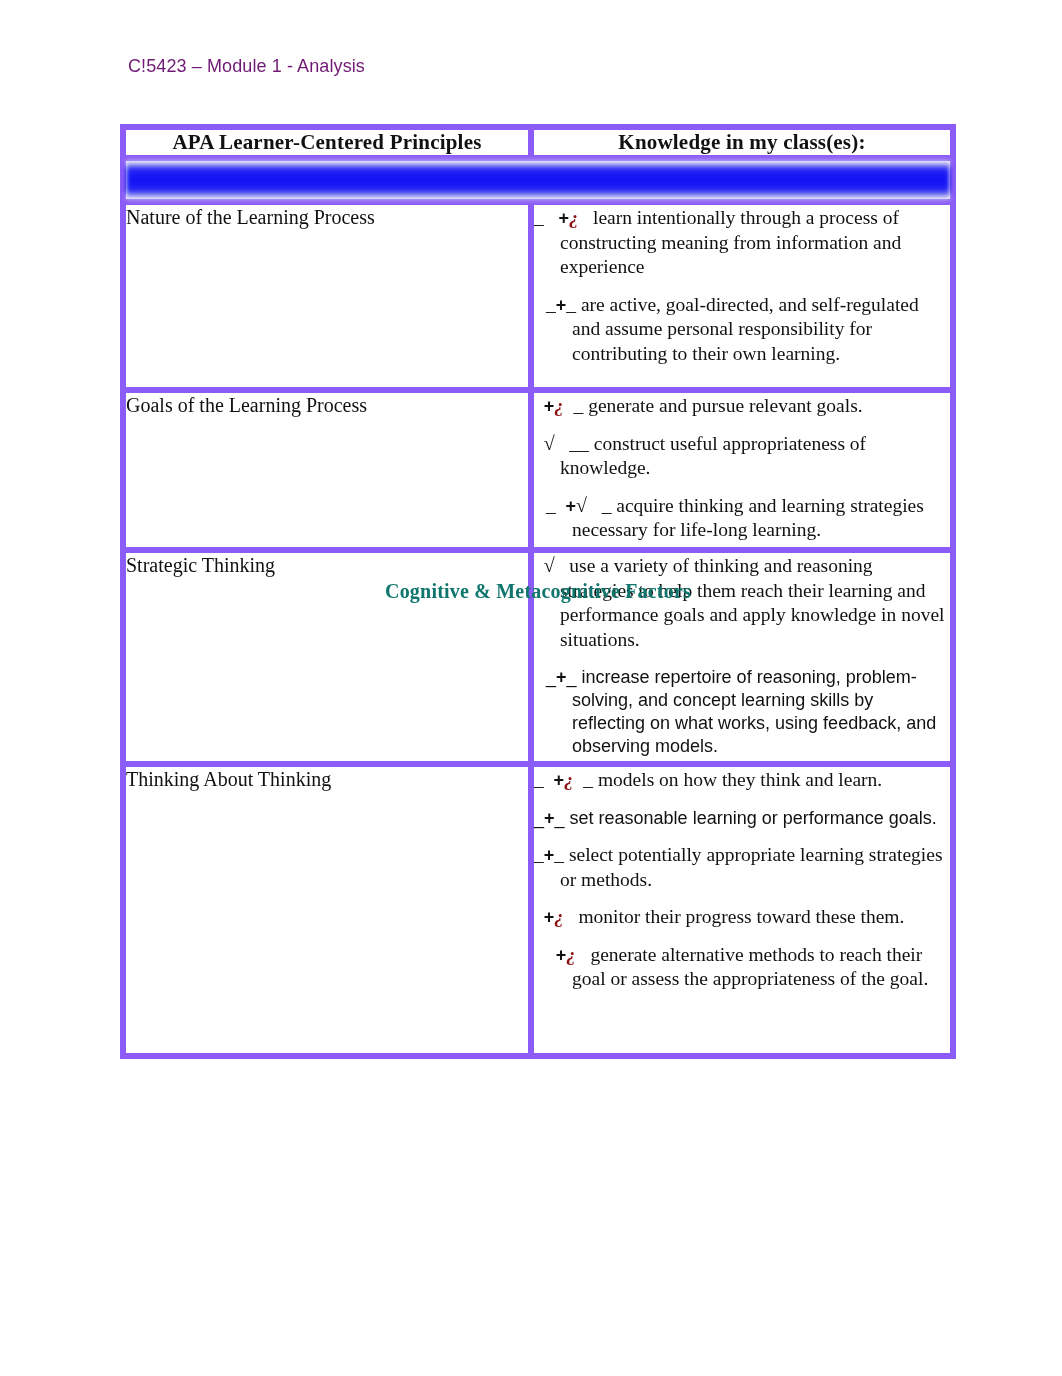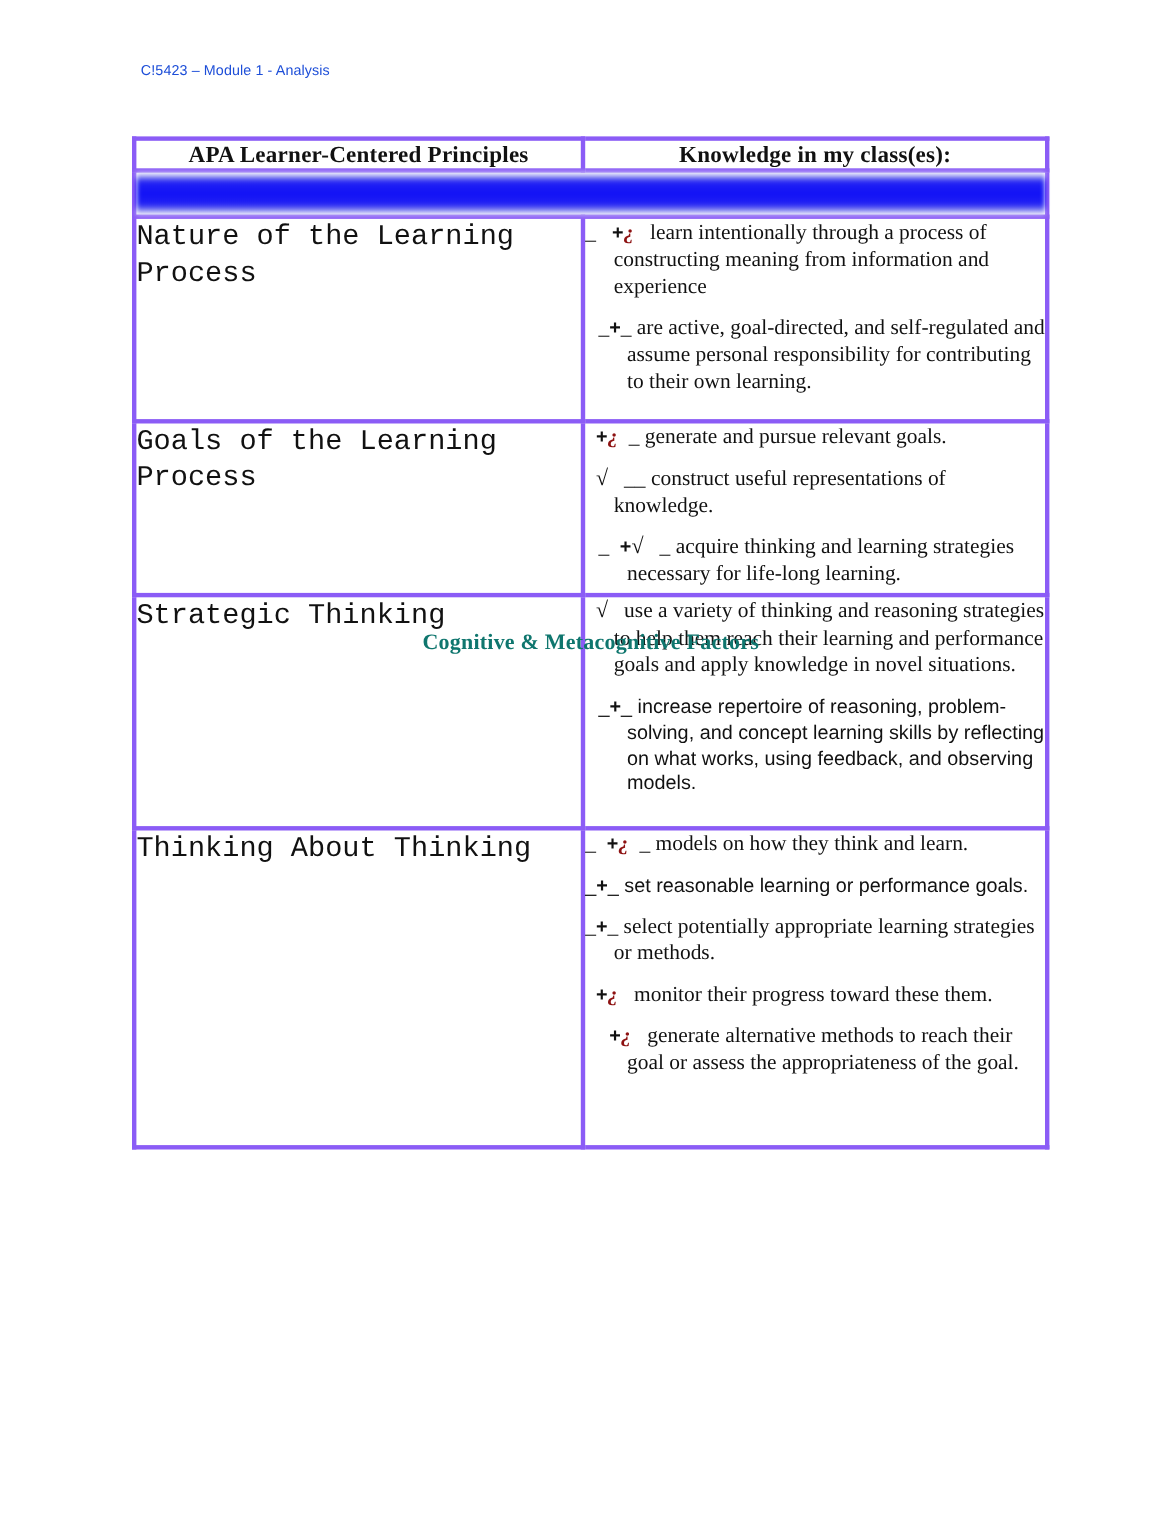--- a/index.html
+++ b/index.html
@@ -21,43 +21,43 @@
     inset: 0;
     background: #ffffff;
   }
 
   
   .doc-header {
     position: absolute;
     left: 128px;
     top: 56px;
     font-family: "Liberation Sans", sans-serif;
-    font-size: 13px;
+    font-size: 18px;
     letter-spacing: 0.1px;
-    color: #1d4ed8;
+    color: #701a75;
     white-space: nowrap;
   }
 
   
   .apa-table {
     position: absolute;
     left: 120px;
     top: 124px;
     width: 830px;
     border-collapse: collapse;
     table-layout: fixed;
     background: #ffffff;
     filter: blur(0.45px);
   }
   .apa-table col.c1 { width: 408px; }
   .apa-table col.c2 { width: 422px; }
 
   .apa-table td,
   .apa-table th {
-    border: 4px solid #8b5cf6;
+    border: 6px solid #8b5cf6;
     vertical-align: top;
     padding: 0;
     background: #ffffff;
   }
 
   
   .hdr-cell {
     text-align: center;
     font-weight: bold;
     font-size: 21px;
@@ -92,24 +92,23 @@
     justify-content: center;
     font-weight: bold;
     font-size: 20px;
     color: #0f766e;
     letter-spacing: 0.2px;
     filter: none;
   }
 
   
   .principle {
-    font-size: 26px;
+    font-size: 20px;
     line-height: 1.28;
     padding: 14px 10px 10px 14px;
-    font-family: Liberation Mono, monospace;
   }
 
   
   .students {
     font-size: 19.5px;
     line-height: 1.26;
     padding: 10px 6px 10px 14px;
   }
 
   .item {
@@ -182,21 +181,21 @@
         <td class="students">
           <span class="item"><span class="mark">_   </span><span class="mark mark-plus">+</span><span class="mark mark-q">¿</span><span class="mark mark-check"></span><span class="mark">   </span><span>learn intentionally through a process of constructing meaning from information and experience</span></span>
           <span class="item"><span class="mark">_</span><span class="mark mark-plus">+</span><span class="mark mark-q"></span><span class="mark mark-check"></span><span class="mark">_ </span><span>are active, goal-directed, and self-regulated and assume personal responsibility for contributing to their own learning.</span></span>
         </td>
       </tr>
 
       <tr>
         <td class="principle tall-b">Goals of the Learning Process</td>
         <td class="students">
           <span class="item"><span class="mark">  </span><span class="mark mark-plus">+</span><span class="mark mark-q">¿</span><span class="mark mark-check"></span><span class="mark">  _ </span><span>generate and pursue relevant goals.</span></span>
-          <span class="item"><span class="mark">  </span><span class="mark mark-plus"></span><span class="mark mark-q"></span><span class="mark mark-check">√</span><span class="mark">   __ </span><span>construct useful representations of knowledge.</span></span>
+          <span class="item"><span class="mark">  </span><span class="mark mark-plus"></span><span class="mark mark-q"></span><span class="mark mark-check">√</span><span class="mark">   __ </span><span>construct useful appropriateness of knowledge.</span></span>
           <span class="item"><span class="mark">_  </span><span class="mark mark-plus">+</span><span class="mark mark-q"></span><span class="mark mark-check">√</span><span class="mark">   _ </span><span>acquire thinking and learning strategies necessary for life-long learning.</span></span>
         </td>
       </tr>
 
 
       <tr>
         <td class="principle tall-d">Strategic Thinking</td>
         <td class="students">
           <span class="item"><span class="mark">  </span><span class="mark mark-plus"></span><span class="mark mark-q"></span><span class="mark mark-check">√</span><span class="mark">   </span><span>use a variety of thinking and reasoning strategies to help them reach their learning and performance goals and apply knowledge in novel situations.</span></span>
           <span class="item sans"><span class="mark">_</span><span class="mark mark-plus">+</span><span class="mark mark-q"></span><span class="mark mark-check"></span><span class="mark">_ </span><span>increase repertoire of reasoning, problem-solving, and concept learning skills by reflecting on what works, using feedback, and observing models.</span></span>

